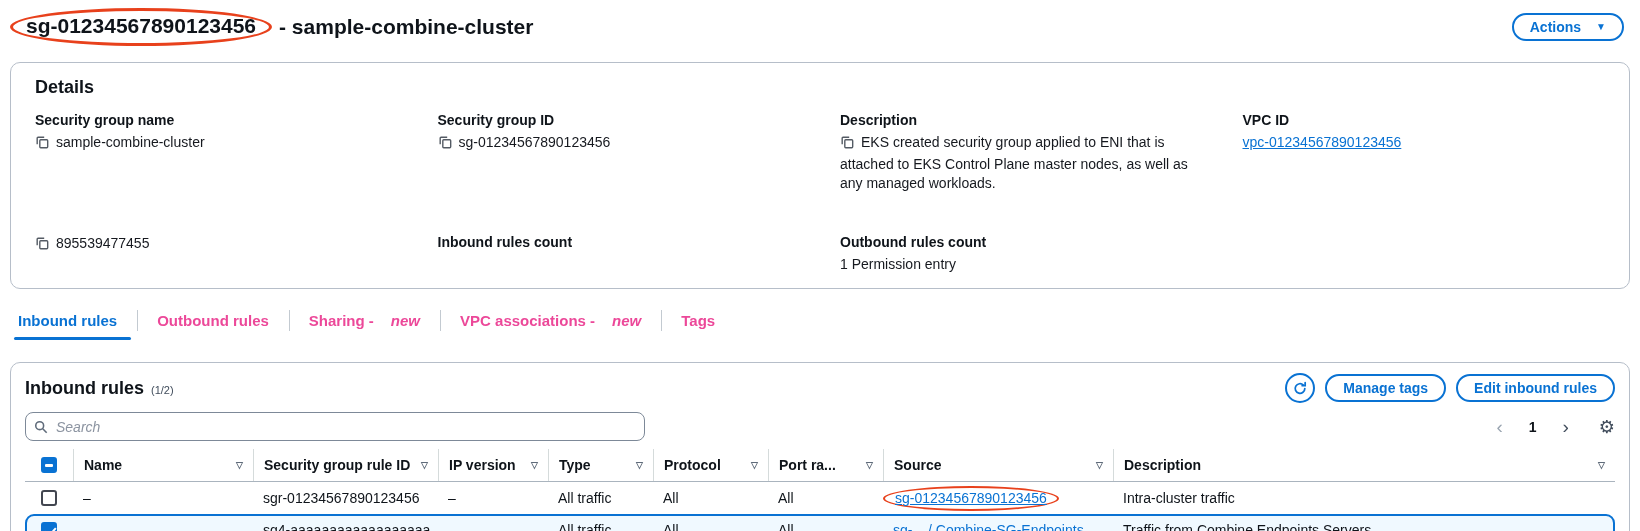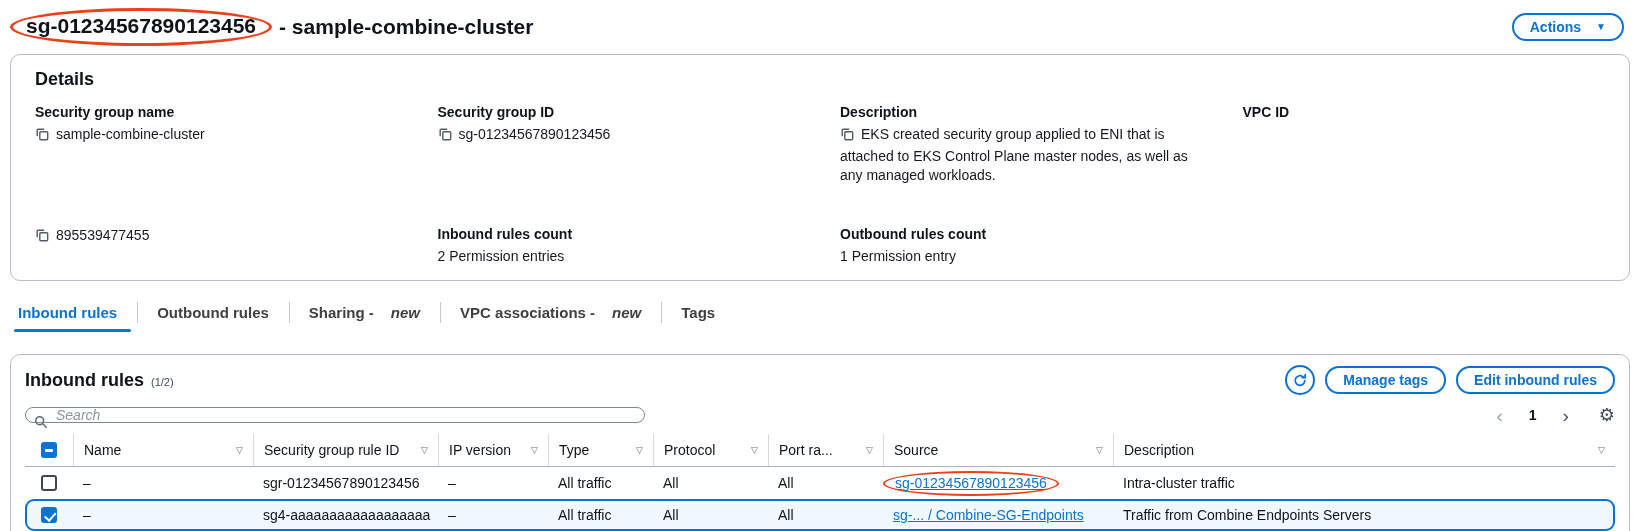--- a/index.html
+++ b/index.html
@@ -35,37 +35,37 @@
   .pill-btn{
     display:inline-flex;align-items:center;gap:15px;
     background:#fff;border:2px solid var(--blue);color:var(--blue);
     font-weight:700;font-size:14px;border-radius:18px;padding:4px 16px;
     cursor:pointer;font-family:inherit;white-space:nowrap;
   }
   .caret{font-size:10px;line-height:1;}
   
   .card{
     border:1px solid var(--border);border-radius:10px;background:#fff;
-    margin:4px 10px 0;
+    margin:12px 10px 0;
   }
   .details-card{padding:10px 24px 14px;}
   .section-title{margin:4px 0 14px;font-size:18px;font-weight:700;}
   .details-grid{
     display:grid;grid-template-columns:repeat(4,1fr);
     column-gap:28px;row-gap:26px;gap:40px;
   }
   .field .label{font-weight:700;margin-bottom:5px;}
   .field .value{line-height:1.4;color:#16191f;}
   .copy-icon{display:inline-block;vertical-align:-2px;margin-right:7px;}
   .link{color:var(--blue);text-decoration:underline;cursor:pointer;}
   
   .tabs{display:flex;align-items:stretch;padding:0 14px;margin-top:12px;}
   .tab{
     position:relative;padding:11px 20px;font-size:15px;font-weight:700;
-    color:#404040;cursor:pointer;white-space:nowrap;
+    color:#ec4899;cursor:pointer;white-space:nowrap;
   }
   .tab:first-child{padding-left:4px;}
   .tab:not(:first-child)::before{
     content:'';position:absolute;left:0;top:9px;bottom:9px;width:1px;background:#c3cad1;
   }
   .tab.active{color:var(--blue);}
   .tab.active::after{
     content:'';position:absolute;left:0;right:6px;bottom:0;height:3px;
     background:var(--blue);border-radius:2px;
   }
@@ -78,37 +78,37 @@
   .head-actions{display:flex;align-items:center;gap:10px;}
   .icon-btn{
     width:30px;height:30px;border-radius:50%;border:2px solid var(--blue);
     background:#fff;display:inline-flex;align-items:center;justify-content:center;cursor:pointer;
   }
   
   .toolbar{display:flex;justify-content:space-between;align-items:center;margin-top:9px;}
   .search-wrap{position:relative;width:620px;}
   .search-wrap svg{position:absolute;left:9px;top:8px;}
   .search-input{
-    width:100%;height:16px;border:1px solid #7d8998;border-radius:8px;
+    width:100%;height:29px;border:1px solid #7d8998;border-radius:8px;
     padding:0 10px 0 30px;font-size:14px;font-family:inherit;color:var(--text);
   }
   .search-input::placeholder{font-style:italic;color:#8c94a1;}
   .pager{display:flex;align-items:center;gap:14px;color:#414d5c;}
   .pg-chev{font-size:19px;line-height:1;color:#9aa5b1;cursor:pointer;background:none;border:none;font-family:inherit;}
   .pg-chev.next{color:#414d5c;}
   .pg-num{font-weight:700;color:var(--text);font-size:14px;cursor:pointer;background:none;border:none;font-family:inherit;}
   .gear{font-size:18px;color:#414d5c;cursor:pointer;margin-left:10px;}
   
   .table{margin-top:8px;}
   .thead,.trow{
     display:grid;
     grid-template-columns:48px 180px 185px 110px 105px 115px 115px 230px 1fr;
     align-items:center;
   }
-  .thead{height:33px;border-bottom:1px solid #aab4be;font-weight:400;}
+  .thead{height:33px;border-bottom:1px solid #aab4be;font-weight:700;}
   .th{height:100%;display:flex;align-items:center;justify-content:space-between;padding:0 10px;gap:4px;}
   .th:not(:first-child){border-left:1px solid #d5dbdb;}
   .th.cbcell,.td.cbcell{justify-content:center;}
   .sort{font-size:9px;color:#5f6b7a;}
   .trow{height:32px;position:relative;}
   .td{padding:0 10px;display:flex;align-items:center;white-space:nowrap;overflow:hidden;}
   .trow.selected{background:#f0f9ff;border-radius:9px;}
   .trow.selected::after{
     content:'';position:absolute;inset:0;border:2px solid var(--blue);
     border-radius:9px;pointer-events:none;
@@ -178,34 +178,36 @@
         <div class="value">
           <span class="copy-icon"><svg width="14" height="14" viewBox="0 0 16 16" fill="none" stroke="#545b64" stroke-width="1.6">
                 <rect x="5.5" y="5.5" width="9" height="9" rx="1"></rect>
                 <path d="M10.5 2.5h-7a1 1 0 0 0-1 1v7"></path>
               </svg></span><span>EKS created security group applied to ENI that is attached to EKS Control Plane master nodes, as well as any managed workloads.</span>
         </div>
       </div>
 
       <div class="field">
         <div class="label">VPC ID</div>
+        <div class="value">
+          <a class="link">vpc-01234567890123456</a>
+        </div>
       </div>
 
       <div class="field">
         <div class="value">
           <span class="copy-icon"><svg width="14" height="14" viewBox="0 0 16 16" fill="none" stroke="#545b64" stroke-width="1.6">
                 <rect x="5.5" y="5.5" width="9" height="9" rx="1"></rect>
                 <path d="M10.5 2.5h-7a1 1 0 0 0-1 1v7"></path>
               </svg></span><span>895539477455</span>
         </div>
       </div>
 
       <div class="field">
         <div class="label">Inbound rules count</div>
-        <div class="value">2 Permission entries</div>
       </div>
 
       <div class="field">
         <div class="label">Outbound rules count</div>
         <div class="value">1 Permission entry</div>
       </div>
 
     </div>
   </section>
 

